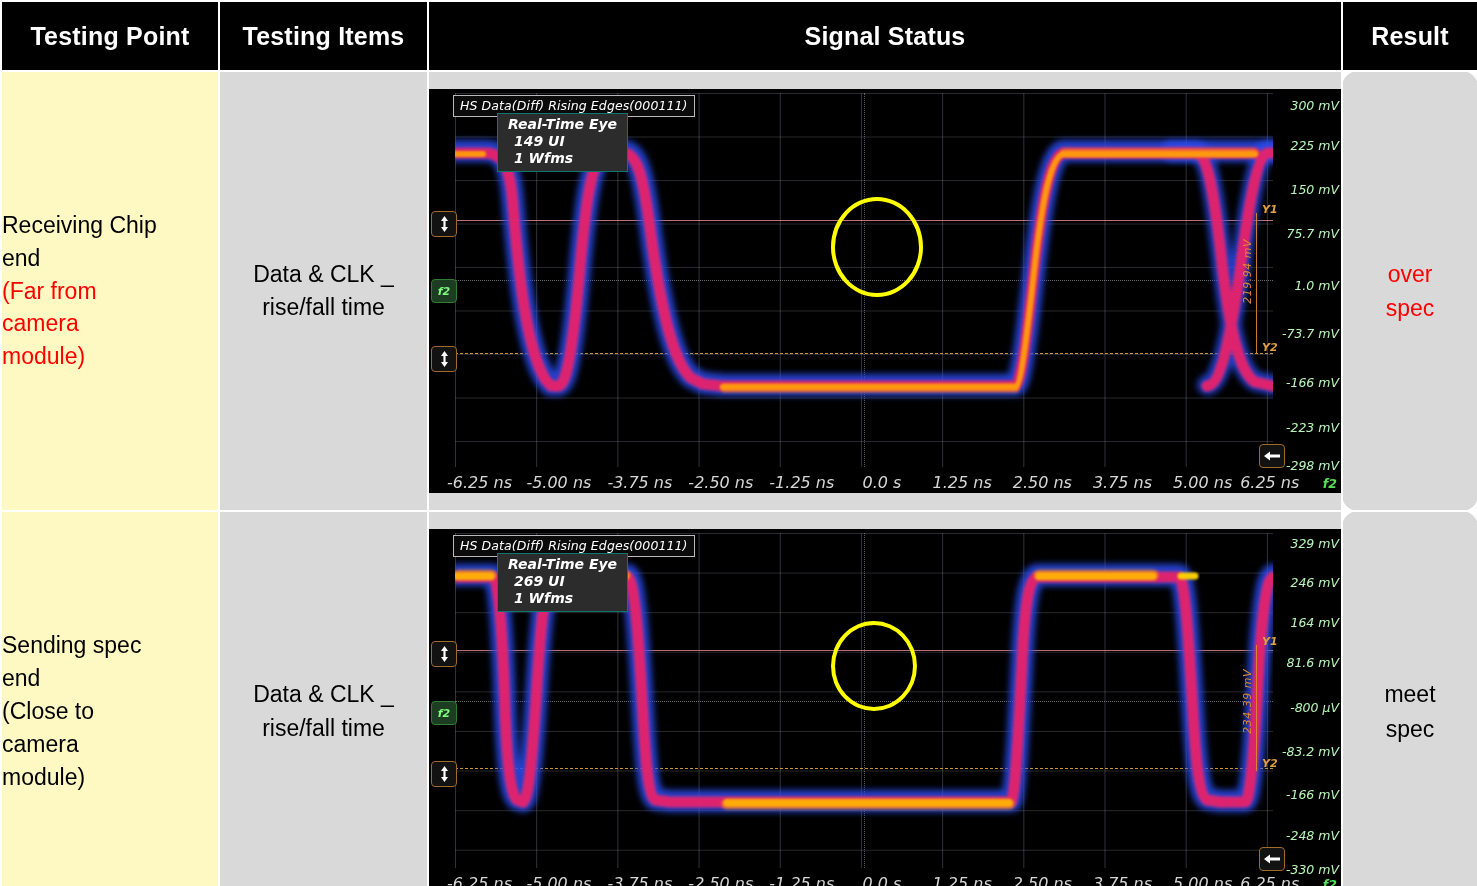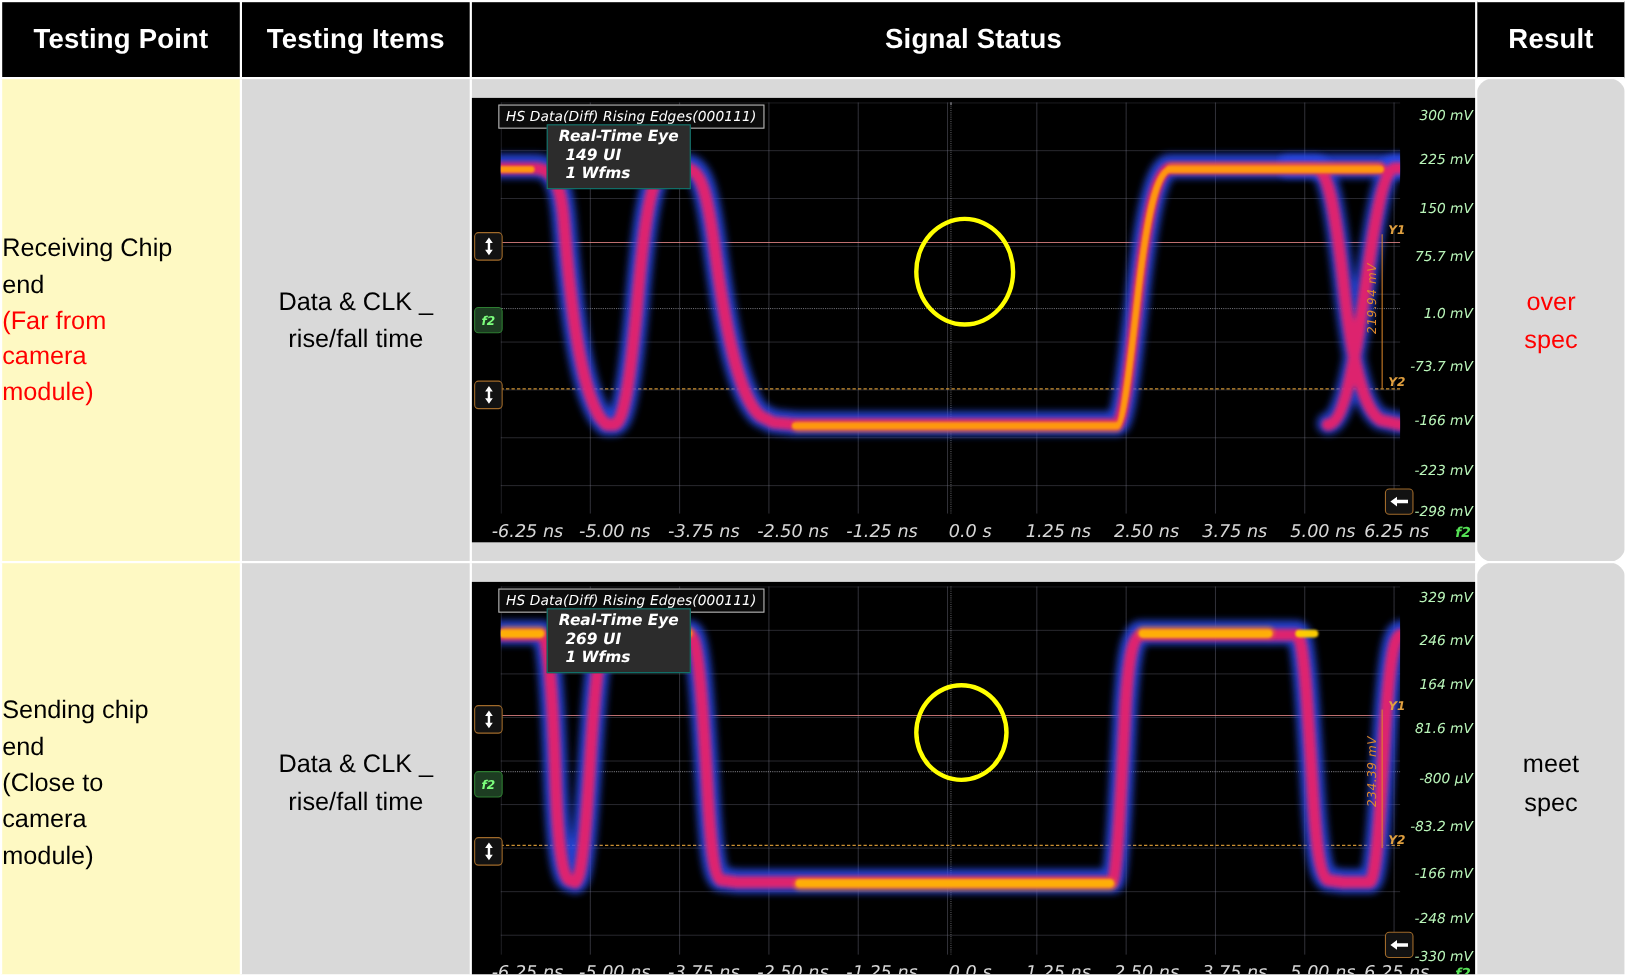--- a/index.html
+++ b/index.html
@@ -416,21 +416,21 @@
       </div>
     </td>
     <td class="result-cell">
       <span class="lbl-line red-text">over</span>
       <span class="lbl-line red-text">spec</span>
     </td>
   </tr>
 
   <tr style="height:392px">
     <td class="label-cell">
-      <span class="lbl-line blk-text">Sending chip</span>
+      <span class="lbl-line blk-text">Sending spec</span>
       <span class="lbl-line blk-text">end</span>
       <span class="lbl-line blk-text">(Close to</span>
       <span class="lbl-line blk-text">camera</span>
       <span class="lbl-line blk-text">module)</span>
     </td>
     <td class="items-cell">
       <span class="lbl-line">Data &amp; CLK _</span>
       <span class="lbl-line">rise/fall time</span>
     </td>
     <td class="signal-cell">

